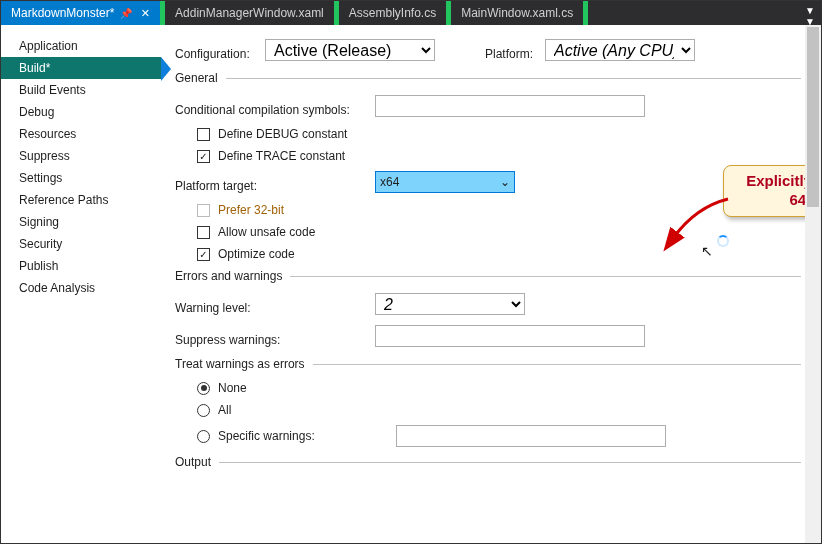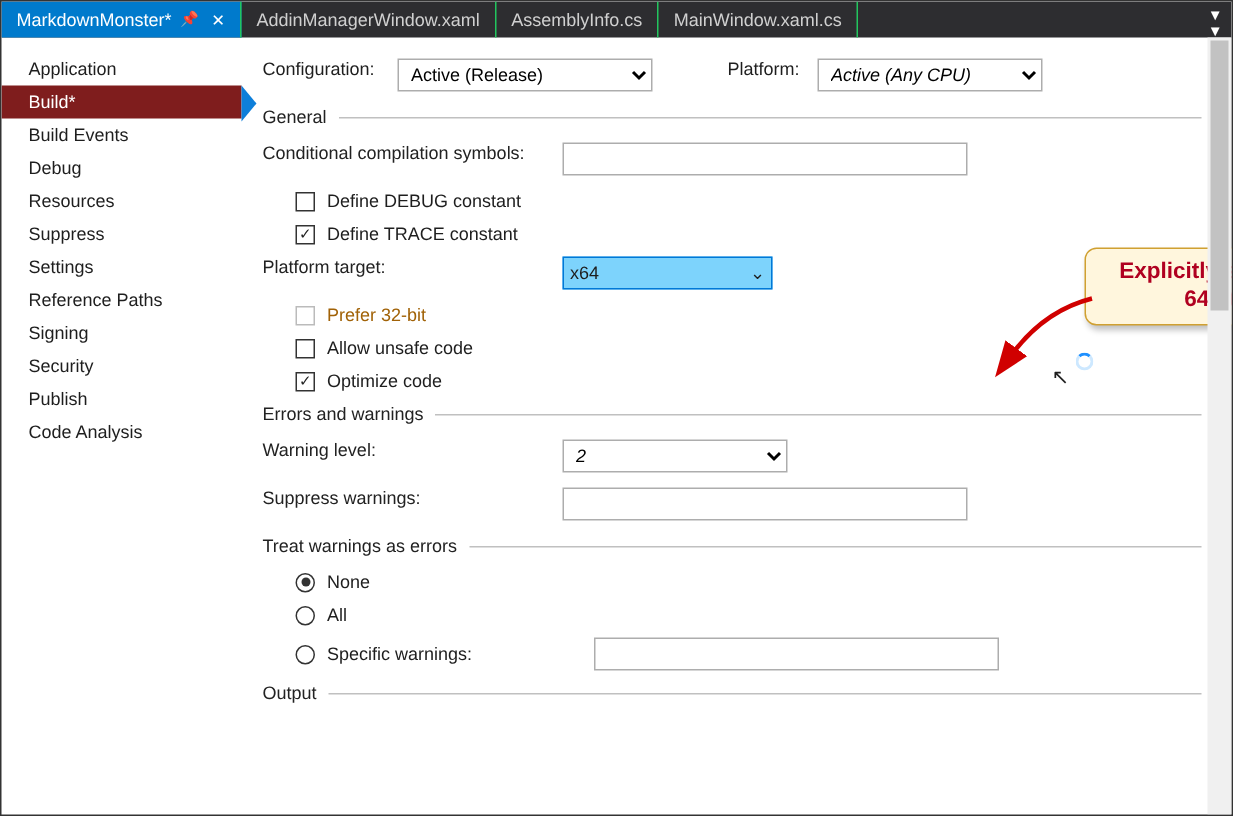--- a/index.html
+++ b/index.html
@@ -1,34 +1,34 @@
 <!DOCTYPE html>
 <html><head>
 <meta charset="utf-8">
 <style>
   * { box-sizing: border-box; margin: 0; padding: 0; font-family: 'Segoe UI', Tahoma, sans-serif; }
   body { width: 822px; height: 544px; overflow: hidden; background: #fff; color: #1e1e1e; font-size: 12px; border: 1px solid #333; position: relative; }
   
   .tabbar { background: #2d2d30; height: 24px; display: flex; align-items: stretch; color: #d0d0d0; position: relative; }
-  .tab { display: flex; align-items: center; padding: 0 10px; font-size: 12px; border-right: 1px solid #22c55e; cursor: pointer; }
+  .tab { display: flex; align-items: center; padding: 0 10px; font-size: 12px; border-right: 5px solid #22c55e; cursor: pointer; }
   .tab.active { background: #007acc; color: #fff; }
   .pin { margin-left: 6px; font-size: 10px; }
   .close-x { margin-left: 8px; font-size: 11px; }
   .tabbar .dbl-caret { position: absolute; right: 6px; top: 4px; color: #fff; font-size: 10px; }
 
   .body { display: flex; height: calc(100% - 24px); }
   .sidebar { width: 160px; padding: 10px 0; }
   .side-item { padding: 4px 18px; color: #1e1e1e; cursor: pointer; }
-  .side-item.active { background: #7f1d1d; color: #fff; position: relative; }
+  .side-item.active { background: #0f766e; color: #fff; position: relative; }
   .side-item.active::after { content:""; position:absolute; right:-10px; top:0; border-top:12px solid transparent; border-bottom:12px solid transparent; border-left:10px solid #0e7fda; }
   
   .content { flex: 1; padding: 14px 20px 0 14px; position: relative; overflow: hidden; }
-  .row { display: flex; align-items: flex-start; margin-bottom: 10px; }
+  .row { display: flex; align-items: flex-end; margin-bottom: 10px; }
   .label { width: 200px; color: #222; }
-  select, input[type=text] { border: 1px solid #adadad; height: 22px; font-size: 12px; padding: 0 4px; background: #fff; }
+  select, input[type=text] { border: 1px solid #adadad; height: 22px; font-size: 16px; padding: 0 4px; background: #fff; }
   select { width: 170px; }
   select.wide { width: 150px; font-style: italic; }
   input[type=text].wide { width: 270px; }
   .section { margin-top: 6px; }
   .section-head { display: flex; align-items: center; margin-bottom: 10px; color: #222; }
   .section-head .line { flex:1; height:1px; background:#c0c0c0; margin-left:8px; }
   .cb-row { display:flex; align-items:center; margin: 0 0 8px 22px; }
   .cb { width:13px; height:13px; border:1px solid #333; margin-right:8px; display:flex; align-items:center; justify-content:center; font-size:10px; color:#222; }
   .cb.checked::before { content:"✓"; }
   .cb.disabled { border-color:#bbb; }

